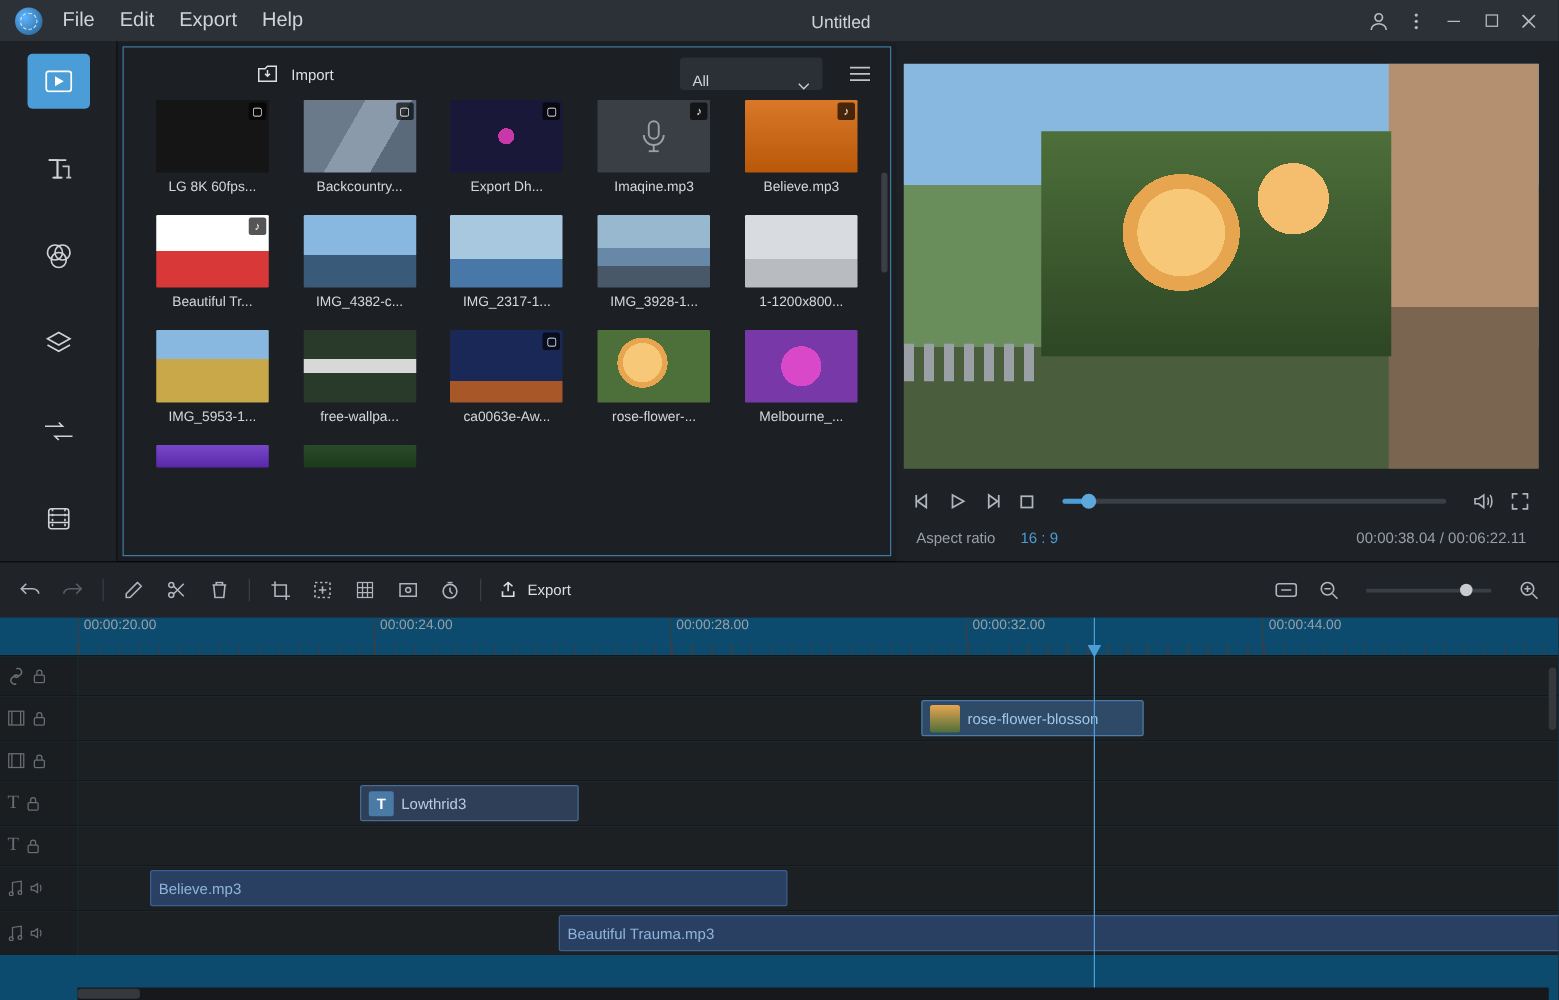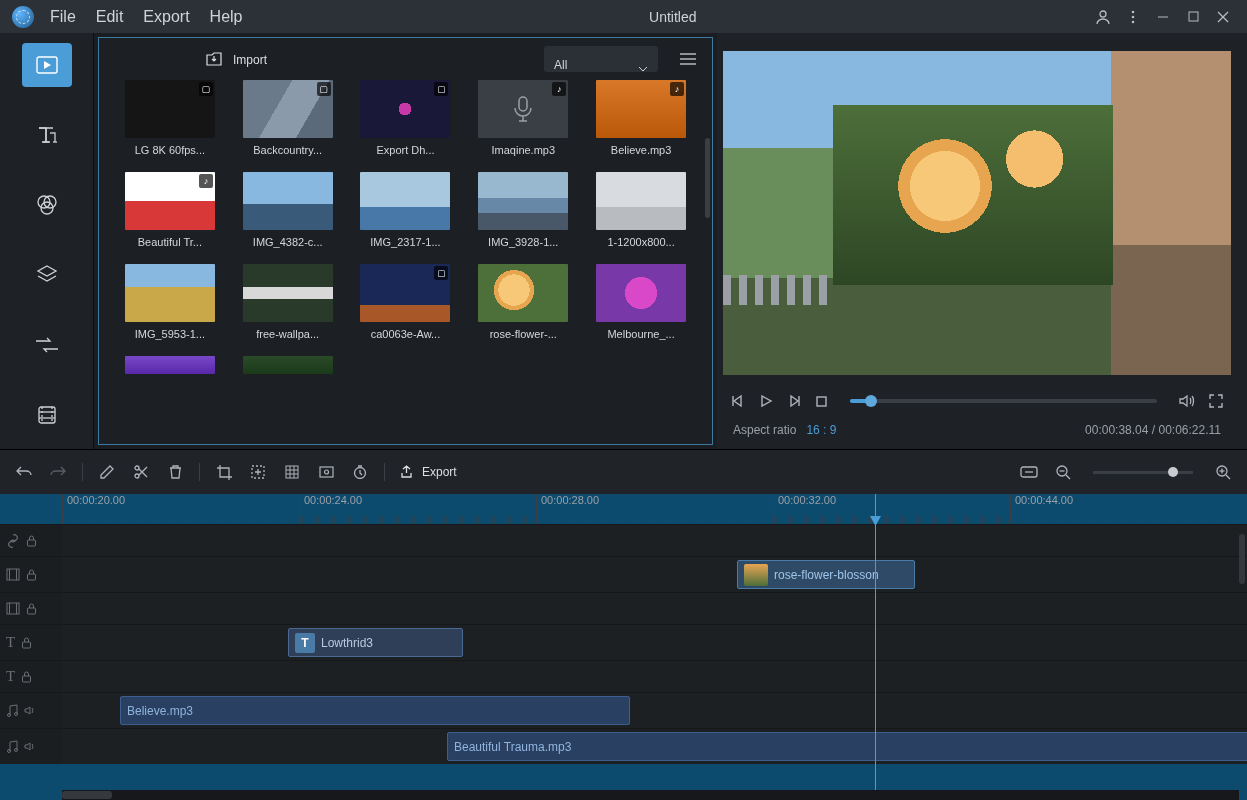--- a/index.html
+++ b/index.html
@@ -47,21 +47,21 @@
   .preview{width:530px;background:#1e2125;padding:18px 16px 8px 6px;display:flex;flex-direction:column}
   .canvas{flex:1;background:linear-gradient(#88b8e0 0 30%,#6a8d5c 30% 70%,#4a5d3d 70%);position:relative;overflow:hidden}
   .pip{position:absolute;left:110px;top:54px;width:280px;height:180px;background:radial-gradient(circle at 40% 45%,#f7c878 0 18%,#e8a550 18% 24%,transparent 24%),radial-gradient(circle at 72% 30%,#f5bd6e 0 12%,transparent 12%),linear-gradient(#4d6f3a,#2d4624)}
   .city{position:absolute;right:0;top:0;bottom:0;width:120px;background:linear-gradient(#b49070 0 60%,#7a6550 60%)}
   .bridge{position:absolute;left:0;bottom:70px;width:110px;height:30px;background:repeating-linear-gradient(90deg,#9aa0a6 0 8px,transparent 8px 16px)}
   .pv-ctl{height:36px;display:flex;align-items:center;gap:14px;padding:0 8px;margin-top:8px}
   .pv-ctl .icbtn{color:#b0b5bb;cursor:pointer;display:flex}
   .seek{flex:1;height:4px;background:#3a3f45;border-radius:2px;position:relative;margin:0 8px}
   .seek .fill{position:absolute;left:0;top:0;bottom:0;width:7%;background:var(--accent);border-radius:2px}
   .seek .knob{position:absolute;left:7%;top:50%;width:12px;height:12px;background:var(--accent2);border-radius:50%;transform:translate(-50%,-50%)}
-  .pv-info{display:flex;align-items:center;gap:10px;padding:4px 10px;font-size:12px;color:#9aa0a6}
+  .pv-info{display:flex;align-items:center;gap:20px;padding:4px 10px;font-size:12px;color:#9aa0a6}
   .pv-info .ratio-val{color:var(--accent)}
   .pv-info .time{margin-left:auto}
 
   
   .tl-toolbar{height:44px;background:#202327;display:flex;align-items:center;padding:0 14px;gap:14px}
   .tl-toolbar .sep{width:1px;height:18px;background:#3a3f45}
   .tl-toolbar .ic{color:#b0b5bb;cursor:pointer;display:flex;width:20px;justify-content:center}
   .tl-toolbar .ic.dim{color:#5a5f65}
   .export-btn{color:#dcdfe3;cursor:pointer;display:flex;align-items:center;gap:8px}
   .zoom{width:100px;height:3px;background:#3a3f45;position:relative;margin:0 6px}

